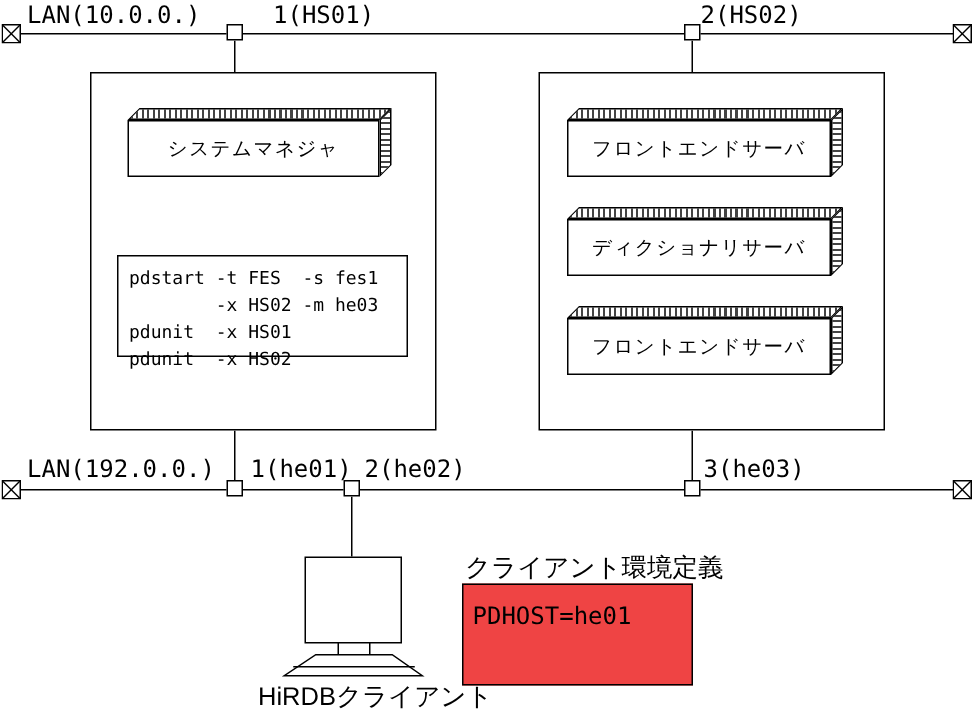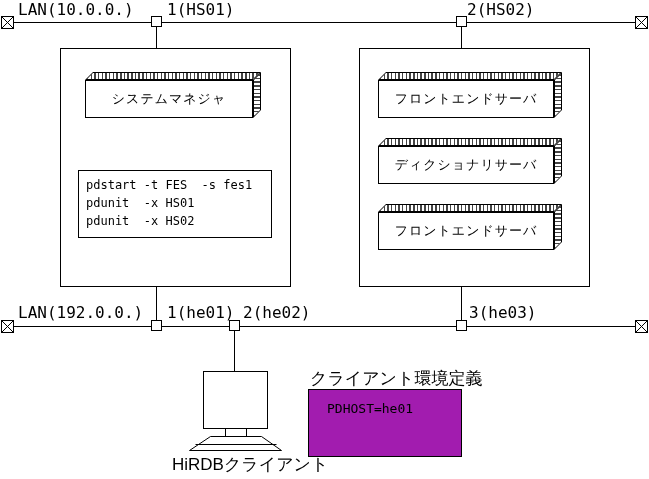--- a/index.html
+++ b/index.html
@@ -21,22 +21,22 @@
     font-size:13px;letter-spacing:1px;white-space:nowrap;}
   .box3d .top{position:absolute;left:0;top:0;width:calc(100% - 8px);height:8px;border:1px solid #000;
     box-sizing:border-box;transform:skewX(-45deg);transform-origin:0 100%;
     background:repeating-linear-gradient(45deg,#444 0,#444 1px,#fff 1px,#fff 2.6px);}
   .box3d .side{position:absolute;right:0;top:8px;width:8px;height:calc(100% - 8px);border:1px solid #000;
     box-sizing:border-box;transform:skewY(-45deg);transform-origin:0 0;
     background:repeating-linear-gradient(45deg,#444 0,#444 1px,#fff 1px,#fff 2.6px);}
   .defbox{position:absolute;border:1px solid #000;background:#fff;box-sizing:border-box;z-index:4;
     font-family:"DejaVu Sans Mono",monospace;font-size:12px;line-height:18px;padding:5px 0 0 7px;}
   .defbox div{white-space:pre;}
-  .envbox{position:absolute;border:1px solid #000;background:#a21caf;box-sizing:border-box;z-index:4;
-    font-family:"DejaVu Sans Mono",monospace;font-size:13px;padding:11px 0 0 18px;}
+  .envbox{position:absolute;border:1px solid #000;background:#ef4444;box-sizing:border-box;z-index:4;
+    font-family:"DejaVu Sans Mono",monospace;font-size:16px;padding:11px 0 0 6px;}
 </style>
 </head>
 <body>
 
 <div id="stage">
 
   <div class="hline" style="left:10px;top:22px;width:630px;"></div>
   <span class="term" style="left:1px;top:16px;">
     <svg width="13" height="13">
         <rect x="0.5" y="0.5" width="12" height="12" fill="#fff" stroke="#000"></rect>
@@ -46,40 +46,41 @@
   </span>
   <span class="term" style="left:635px;top:16px;">
     <svg width="13" height="13">
         <rect x="0.5" y="0.5" width="12" height="12" fill="#fff" stroke="#000"></rect>
         <line x1="0.5" y1="0.5" x2="12.5" y2="12.5" stroke="#000"></line>
         <line x1="12.5" y1="0.5" x2="0.5" y2="12.5" stroke="#000"></line>
       </svg>
   </span>
   <span class="lbl" style="left:18px;top:3px;">LAN(10.0.0.)</span>
 
-  <span class="lbl" style="left:167px;top:3px;">1(HS01)</span>
+  <span class="lbl" style="left:182px;top:3px;">1(HS01)</span>
   <div class="node" style="left:151px;top:16px;"></div>
   <div class="vline" style="left:156px;top:27px;height:21px;"></div>
 
   <span class="lbl" style="left:467px;top:3px;">2(HS02)</span>
   <div class="node" style="left:456px;top:16px;"></div>
   <div class="vline" style="left:461px;top:27px;height:21px;"></div>
 
   <div class="unitbox" style="left:60px;top:48px;width:231px;height:239px;"></div>
 
   <div class="box3d" style="left:85px;top:72px;width:176px;height:46px;">
     <div class="top"></div>
     <div class="side"></div>
     <div class="front">システムマネジャ</div>
   </div>
 
   <span class="jp" style="left:80px;top:149px;">システム共通定義</span>
 
   <div class="defbox" style="left:78px;top:170px;width:194px;height:68px;">
     <div>pdstart -t FES  -s fes1</div>
+    <div>        -x HS02 -m he03</div>
     <div>pdunit  -x HS01</div>
     <div>pdunit  -x HS02</div>
   </div>
 
   <div class="unitbox" style="left:359px;top:48px;width:231px;height:239px;"></div>
 
   <div class="box3d" style="left:378px;top:72px;width:184px;height:46px;">
     <div class="top"></div>
     <div class="side"></div>
     <div class="front">フロントエンドサーバ</div>

